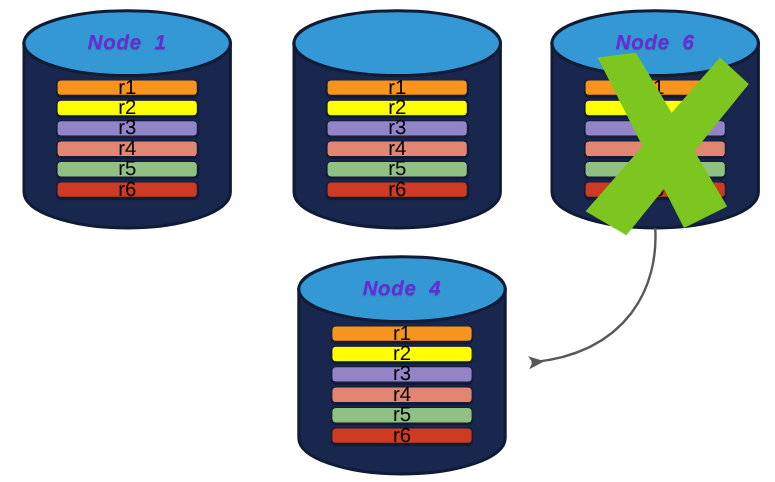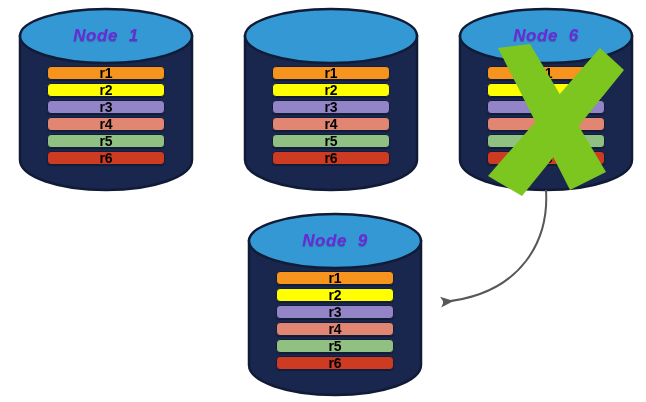--- a/index.html
+++ b/index.html
@@ -46,22 +46,22 @@
     width: 100%;
   }
   .row-bar {
     position: relative;
     margin: 0 auto 3px auto;
     height: 14px;
     border-radius: 4px;
     border: 1px solid #121d38;
     box-sizing: border-box;
     color: #000000;
-    font-size: 14px;
-    font-weight: bold;
+    font-size: 17px;
+    font-weight: normal;
     line-height: 12px;
     text-align: center;
     box-shadow: 0 1px 1px rgba(0,0,0,0.35);
   }
   .x-mark {
     position: absolute;
     pointer-events: none;
   }
   .arrow-layer {
     position: absolute;
@@ -129,21 +129,21 @@
         <polygon points="126,4 150,26 48,152 14,132"></polygon>
       </g>
     </svg>
   </div>
 
   <div class="node" style="left:247px; top:211px; width:176px; height:184px;">
     <svg width="176" height="184" viewBox="0 0 176 184">
       <path d="M 2 30 L 2 154 A 86 30 0 0 0 174 154 L 174 30 Z" fill="#19274F" stroke="#101B36" stroke-width="2.5"></path>
       <ellipse cx="88" cy="30" rx="86" ry="27" fill="#3498D4" stroke="#101B36" stroke-width="2.5"></ellipse>
     </svg>
-    <div class="node-title" style="top:20px;">Node  9</div>
+    <div class="node-title" style="top:20px;">Node  4</div>
     <div class="rows" style="top:60px;">
       <div class="row-bar" style="width:118px; background:#F7941E;"><span>r1</span></div>
       <div class="row-bar" style="width:118px; background:#FFFF00;"><span>r2</span></div>
       <div class="row-bar" style="width:118px; background:#9384C8;"><span>r3</span></div>
       <div class="row-bar" style="width:118px; background:#E08672;"><span>r4</span></div>
       <div class="row-bar" style="width:118px; background:#91C182;"><span>r5</span></div>
       <div class="row-bar" style="width:118px; background:#CD3B22;"><span>r6</span></div>
     </div>
   </div>
 

